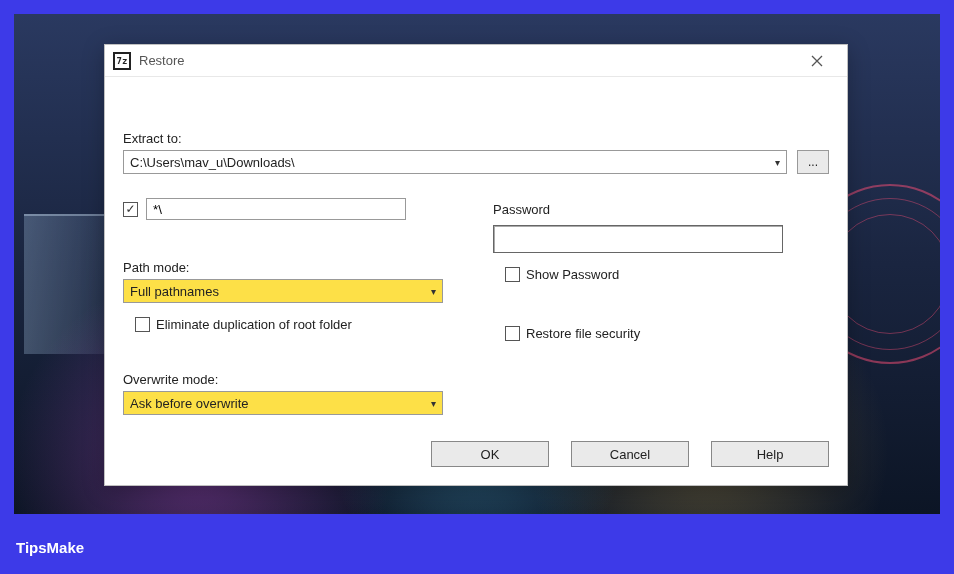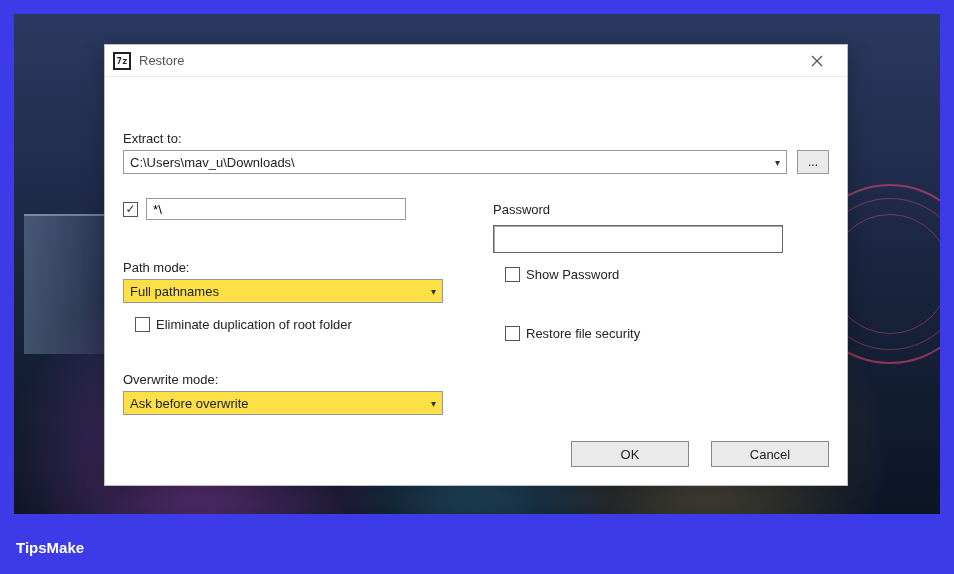--- a/index.html
+++ b/index.html
@@ -236,16 +236,17 @@
       <label class="check-label">
         <span class="checkbox"></span>
         <span>Restore file security</span>
       </label>
     </div>
   </div>
 
   <div class="button-row">
     <div class="btn">OK</div>
     <div class="btn">Cancel</div>
+    <div class="btn">Help</div>
   </div>
 </div>
 
 <div class="branding">TipsMake</div>
 
 </body></html>

